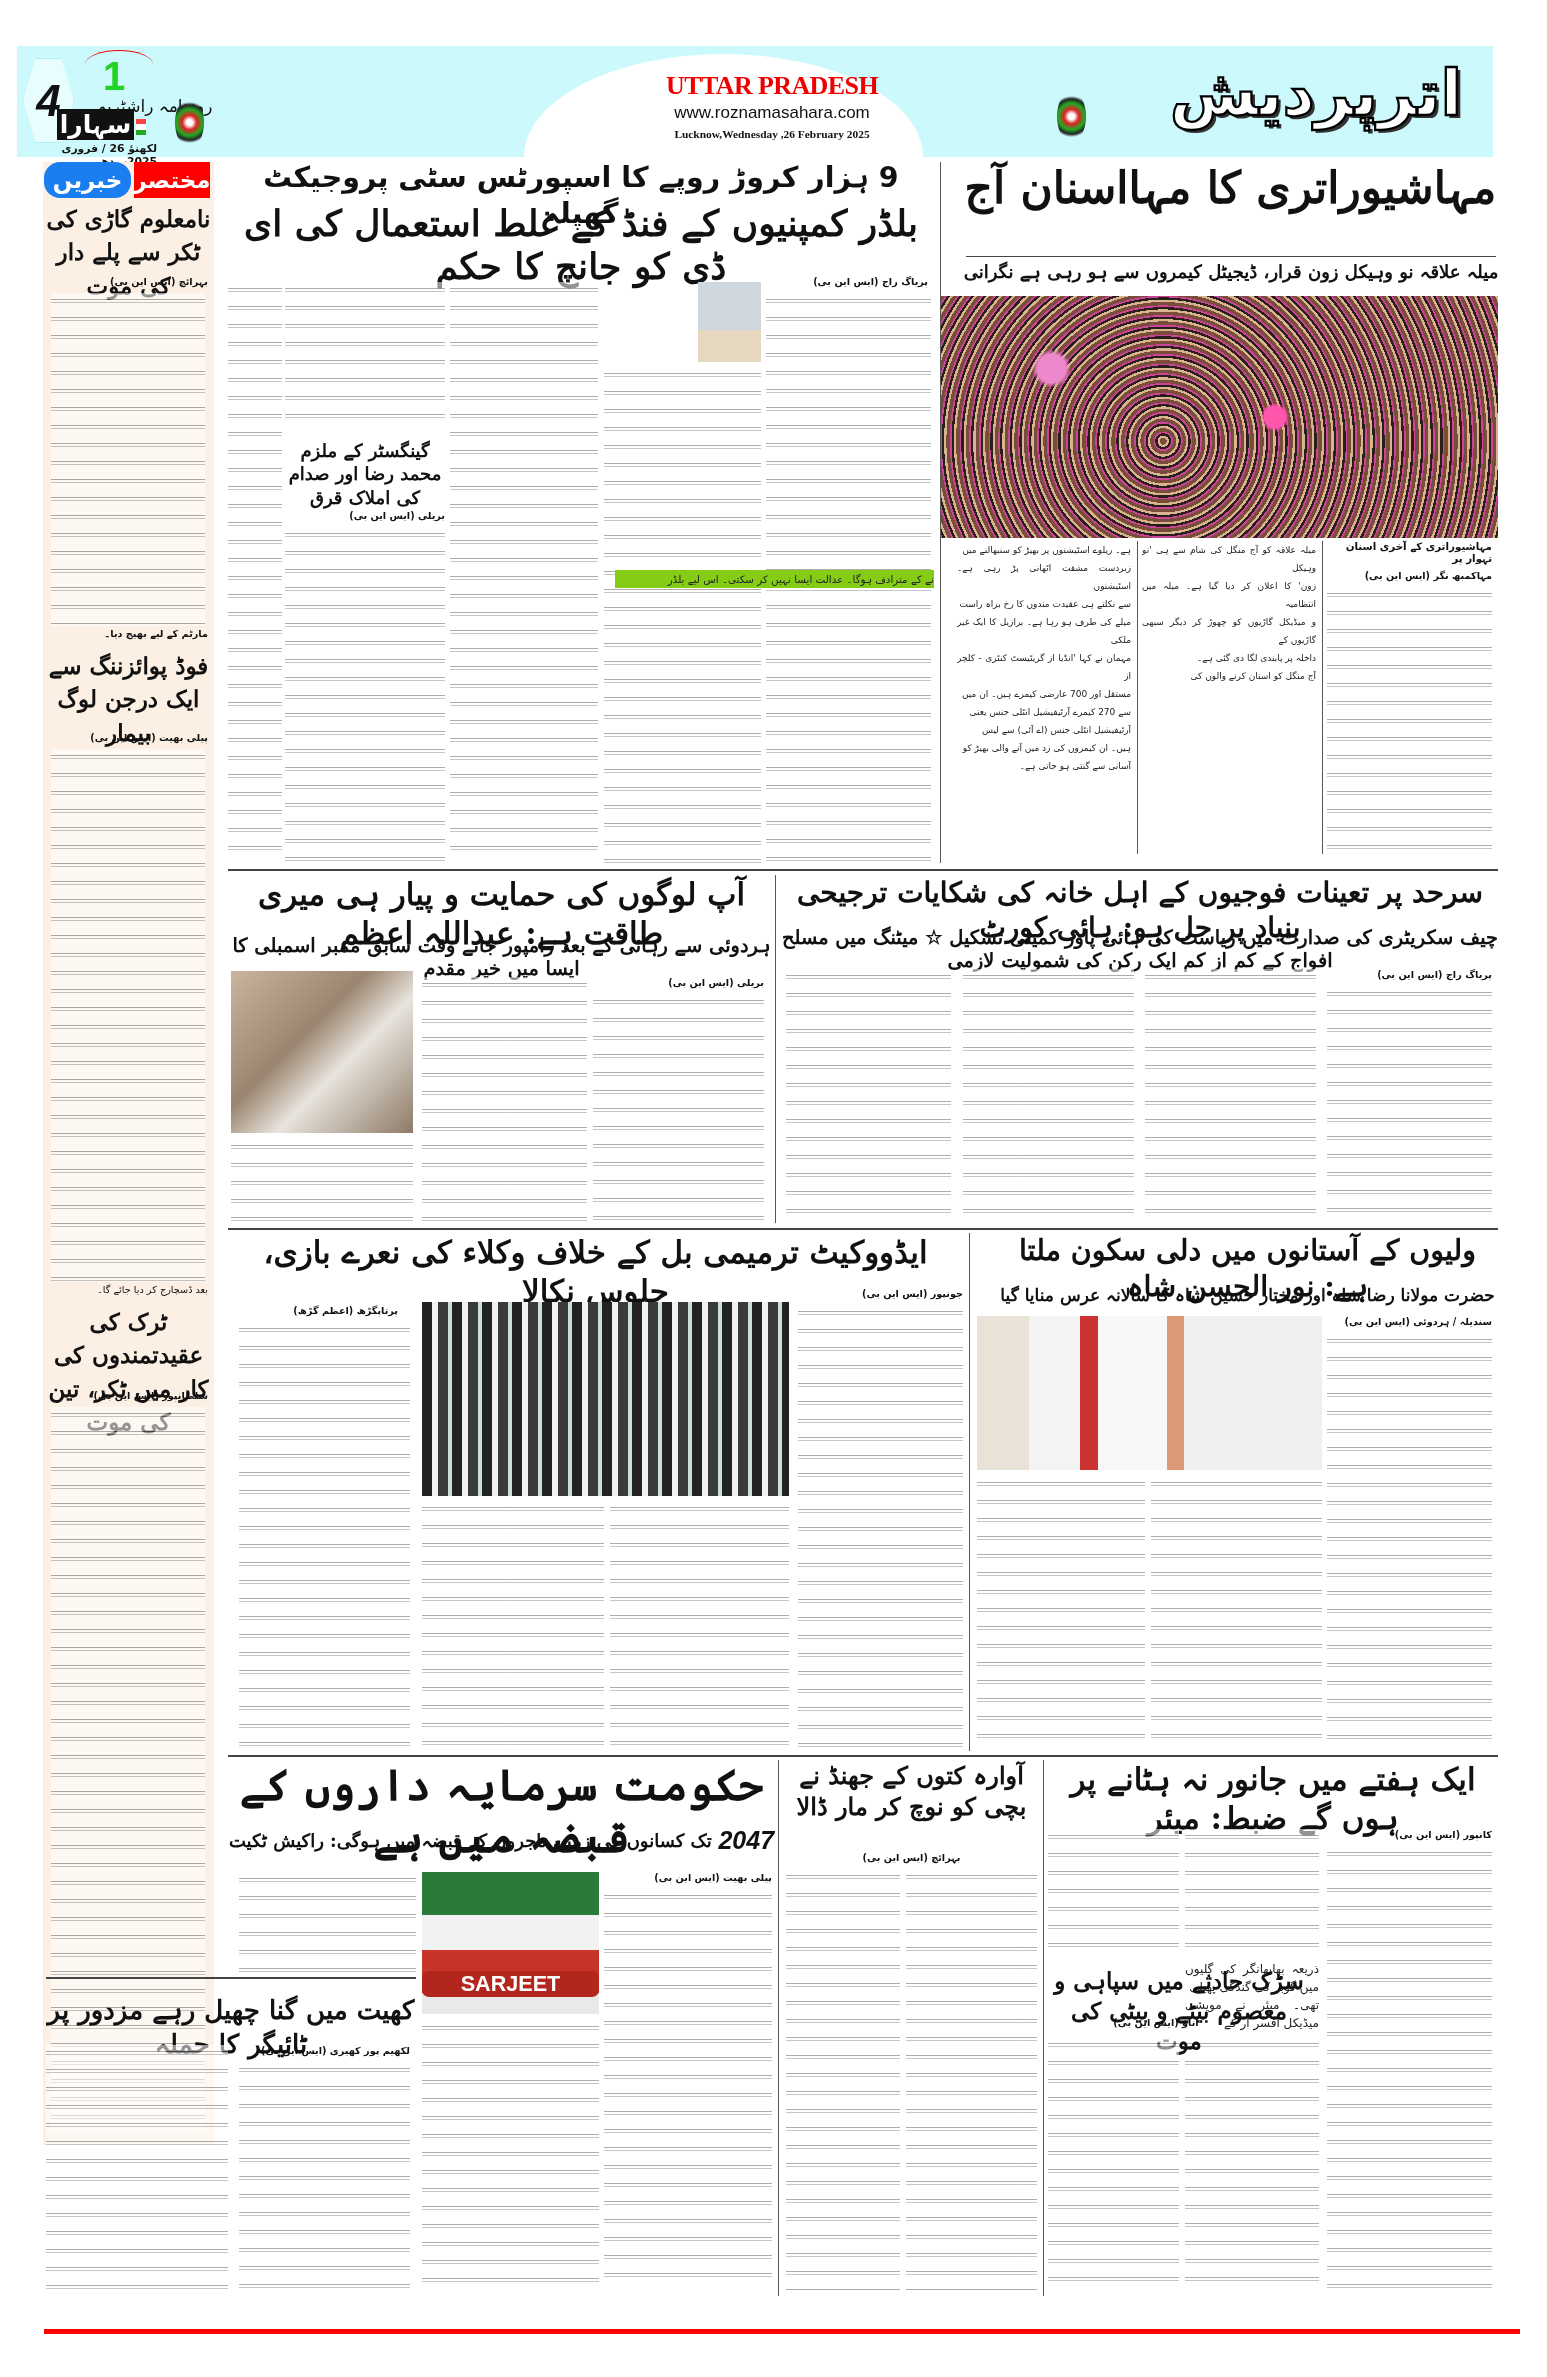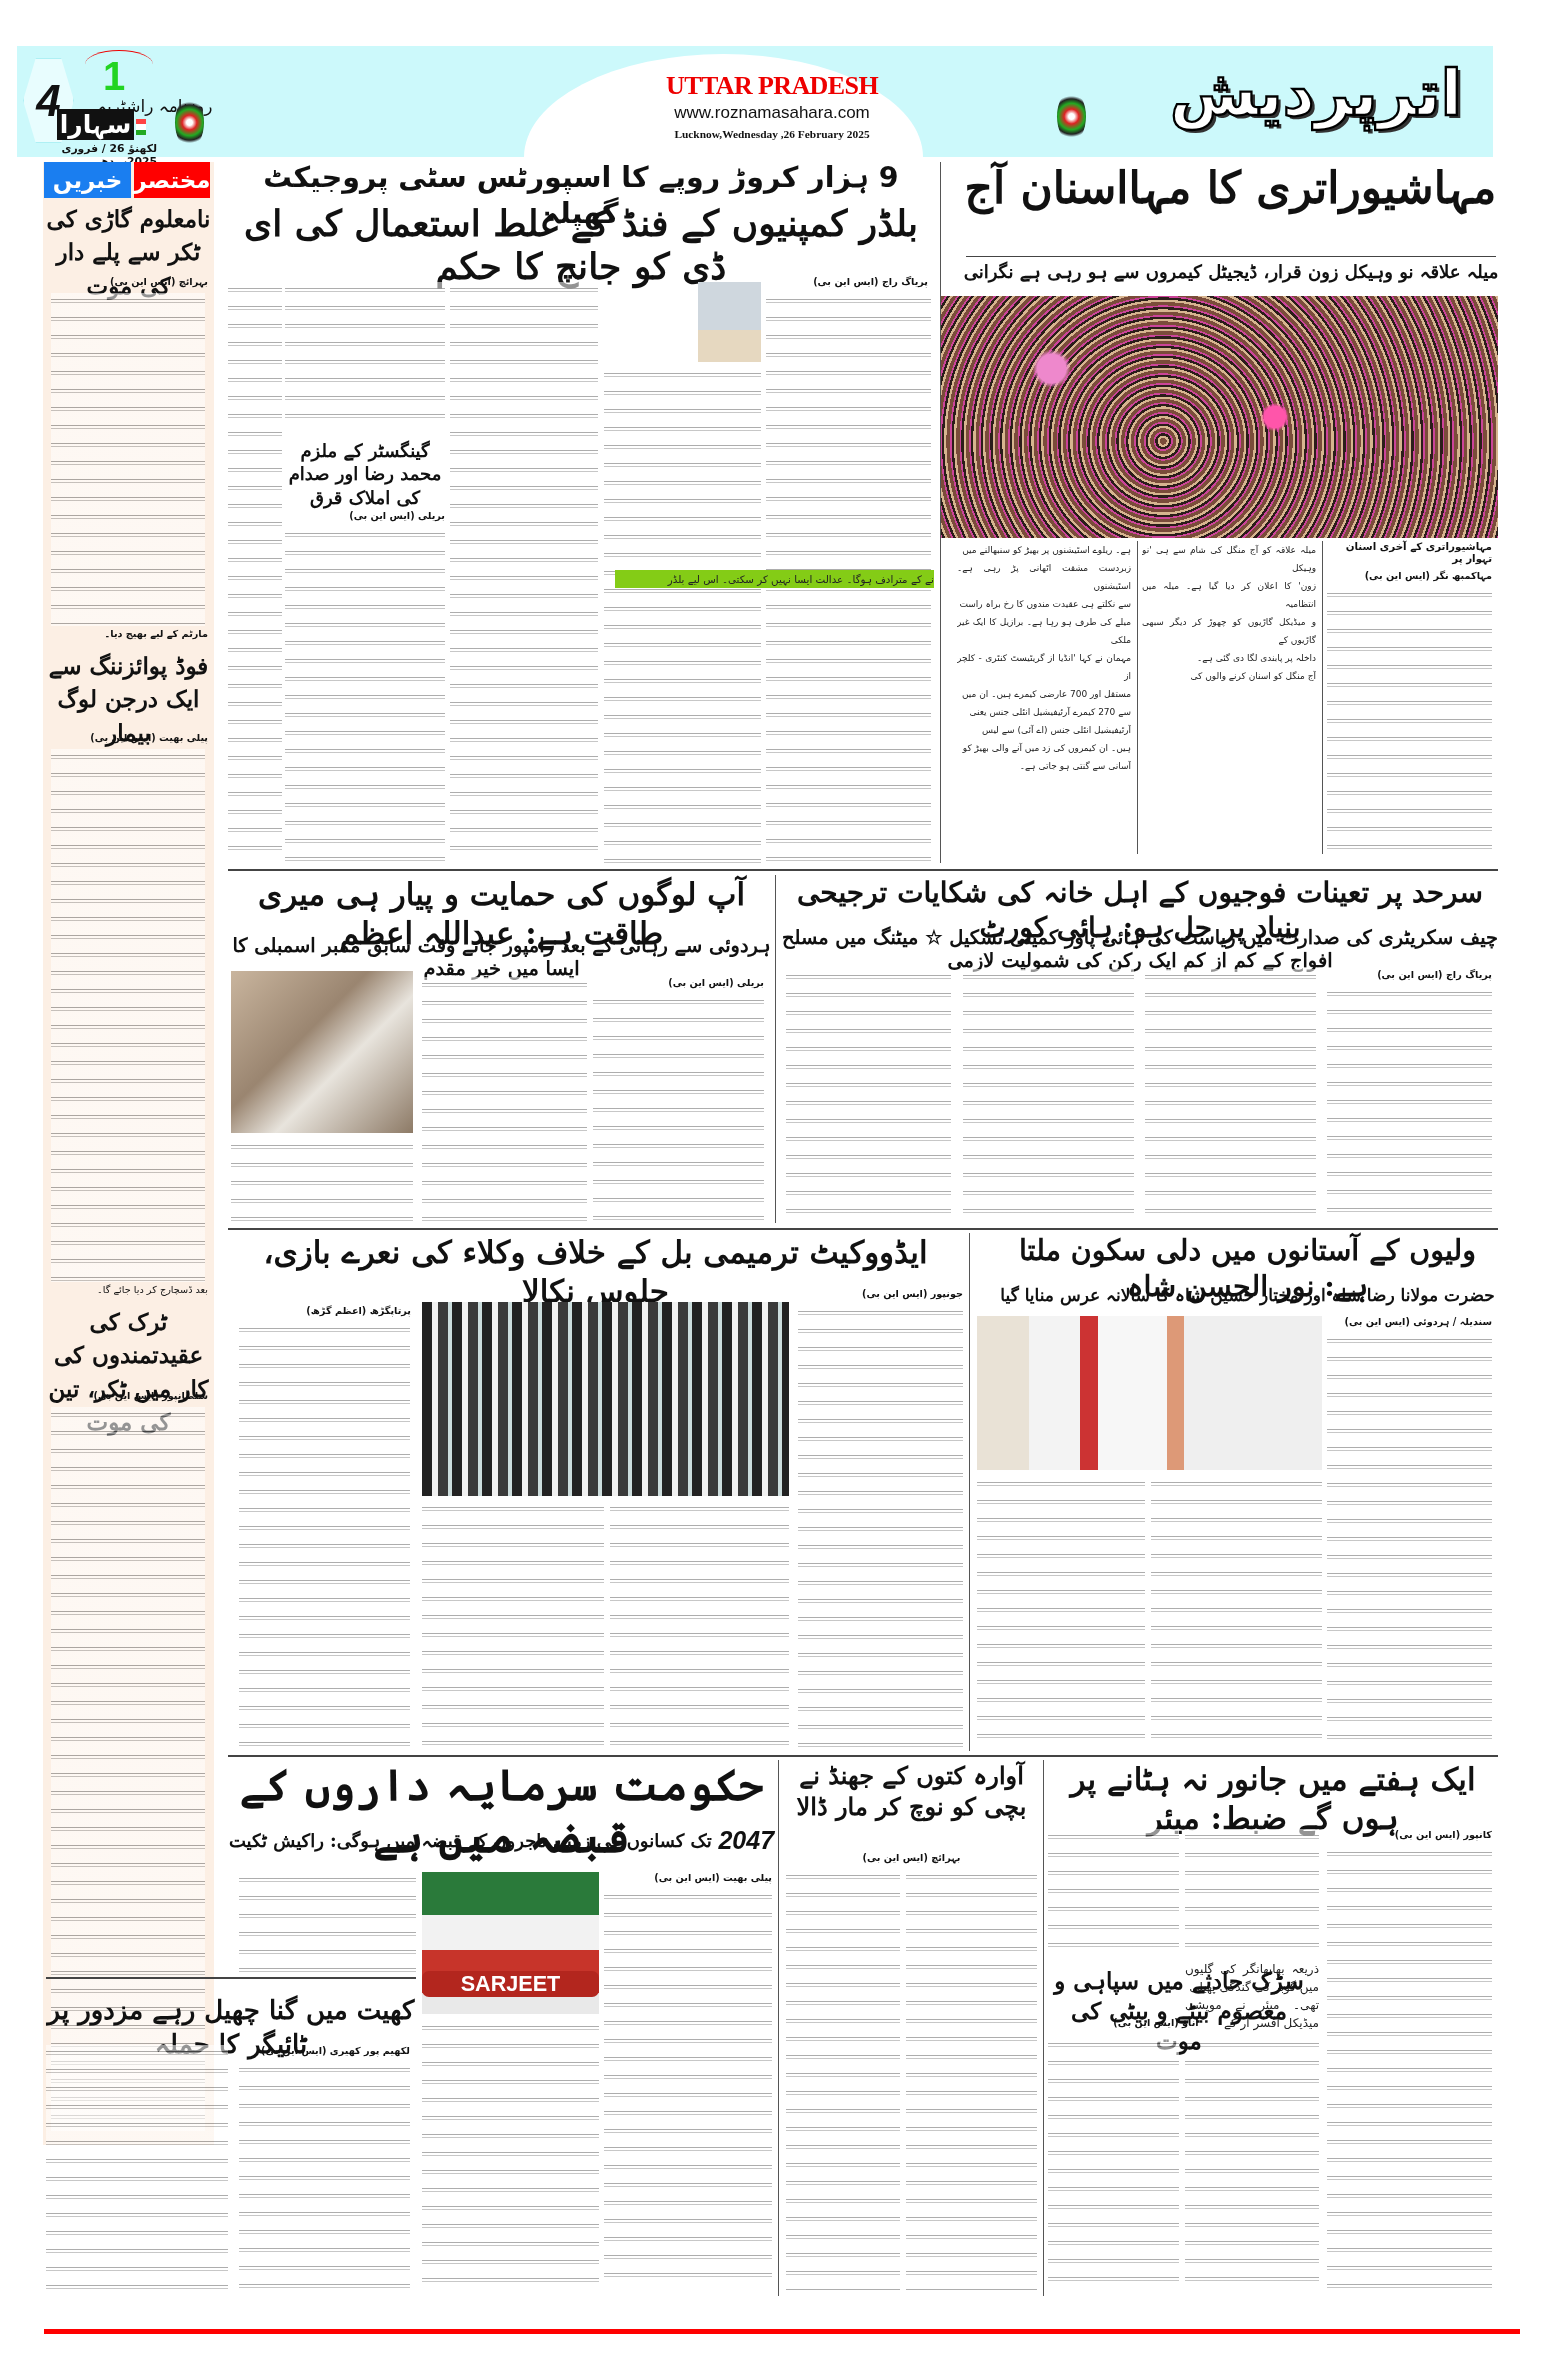--- a/index.html
+++ b/index.html
@@ -14,21 +14,21 @@
   .logo-flag { left: 131px; top: 117px; width: 10.3px; height: 16px; background: linear-gradient(#f44 33%, #fff 33% 66%, #2a2 66%); }
   .logo-urdu { left: 85px; top: 94px; font-size: 17px; color:#111; }
   .logo-date { left: 63px; top: 141px; font-size: 10.8px; font-weight: bold; color:#111; }
   .sunburst { width: 28.5px; height: 51px; border-radius: 50%; background: radial-gradient(circle, #fff 10%, #d22 25%, #2a2 45%, #222 60%, transparent 70%); }
   .up-title { left: 655px; top: 71px; width: 234px; text-align:center; font: bold 26px "Liberation Serif", serif; color: #e00; letter-spacing: -0.6px; }
   .up-url { left: 655px; top: 103px; width: 234px; text-align:center; font: 17px "Liberation Sans", sans-serif; }
   .up-date { left: 655px; top: 128px; width: 234px; text-align:center; font: bold 11.4px "Liberation Serif", serif; }
   .up-urdu { left: 1151px; top: 57px; width: 330px; font: bold 63px "DejaVu Sans", sans-serif; color:#fff; -webkit-text-stroke: 2.3px #000; text-shadow: 3.4px 3.4px 0 #333; text-align:center; direction: rtl; }
   .sidebar { left: 43px; top: 162px; width: 171px; height: 1983px; background: #fcefe4; }
   .mukhtasar-red { left: 134px; top: 162px; width: 76px; height: 36px; background: #f00; color:#fff; font: bold 23px "DejaVu Sans", sans-serif; display:flex; align-items:center; justify-content:center; }
-  .mukhtasar-blue { left: 44px; top: 162px; width: 87px; height: 36px; background: #1a7ef0; color:#fff; font: bold 23px "DejaVu Sans", sans-serif; display:flex; align-items:center; justify-content:center; }
+  .mukhtasar-blue { left: 44px; top: 162px; width: 87px; height: 36px; background: #1a7ef0; color:#fff; font: bold 23px "DejaVu Sans", sans-serif; display:flex; align-items:center; justify-content:center;border-radius:16px; }
   .side-head { width: 165px; font: bold 23px "DejaVu Serif", serif; text-align:center; direction: rtl; line-height: 1.45; }
   .side-dateline { width: 160px; font: bold 9.7px "DejaVu Sans", sans-serif; direction: rtl; text-align:right; }
   .body-text { font-size: 9px; line-height: 18px; direction: rtl; text-align: justify; color:#222; overflow:hidden; }
   .textcol { background: repeating-linear-gradient(#fff 0 5.7px, #6a6a6a 5.7px 6.8px, #fff 6.8px 9px, #999 9px 10.3px, #fff 10.3px 18px); opacity: .55; }
   .head-xl { font: bold 34px "DejaVu Serif", serif; direction: rtl; text-align:center; line-height: 1.2; }
   .head-l { font: bold 27px "DejaVu Serif", serif; direction: rtl; text-align:center; line-height: 1.25; }
   .head-m { font: bold 20.5px "DejaVu Serif", serif; direction: rtl; text-align:center; line-height: 1.3; }
   .sub-head { font: 16px "DejaVu Serif", serif; direction: rtl; text-align:center; }
   .rule { height: 2.3px; background: #444; }
   .thin-rule { height: 1.1px; background: #444; }
@@ -156,21 +156,21 @@
 <div class="abs textcol" style="left:1151px;top:1476px;width:171px;height:273px;"></div>
 <div class="abs textcol" style="left:977px;top:1476px;width:168px;height:273px;"></div>
 <div class="abs vrule" style="left:969px;top:1233px;height:518px;"></div>
 
 <div class="abs head-l" style="left:228px;top:1233px;width:735px;font-size:31px;">ایڈووکیٹ ترمیمی بل کے خلاف وکلاء کی نعرے بازی، جلوس نکالا</div>
 <div class="abs dateline" style="left:798px;top:1288px;width:165px;">جونپور (ایس این بی)</div>
 <div class="abs textcol" style="left:798px;top:1305px;width:165px;height:444px;"></div>
 <div class="abs photo photo-lawyers" style="left:422px;top:1302px;width:367px;height:194px;"></div>
 <div class="abs textcol" style="left:610px;top:1501px;width:179px;height:248px;"></div>
 <div class="abs textcol" style="left:422px;top:1501px;width:182px;height:248px;"></div>
-<div class="abs dateline" style="left:240px;top:1305px;width:171px;">پرتاپگڑھ (اعظم گڑھ)</div>
+<div class="abs dateline" style="left:227px;top:1305px;width:171px;">پرتاپگڑھ (اعظم گڑھ)</div>
 <div class="abs textcol" style="left:239px;top:1322px;width:171px;height:427px;"></div>
 
 <div class="abs rule" style="left:228px;top:1755px;width:1270px;"></div>
 <div class="abs head-l" style="left:1048px;top:1760px;width:450px;font-size:31px;">ایک ہفتے میں جانور نہ ہٹانے پر ہوں گے ضبط: میئر</div>
 <div class="abs dateline" style="left:1327px;top:1829px;width:165px;">کانپور (ایس این بی)</div>
 <div class="abs textcol" style="left:1327px;top:1846px;width:165px;height:444px;"></div>
 <div class="abs textcol" style="left:1185px;top:1829px;width:134px;height:131px;"></div>
 <div class="abs body-text" style="left:1185px;top:1960px;width:134px;height:74px;font-size:12px;">
   <div>ذریعہ بھابھانگر کی گلیوں میں گوبر کی گندگی پھیلی</div>
   <div>تھی۔ میئر نے مویشی میڈیکل افسر آر کے</div>

